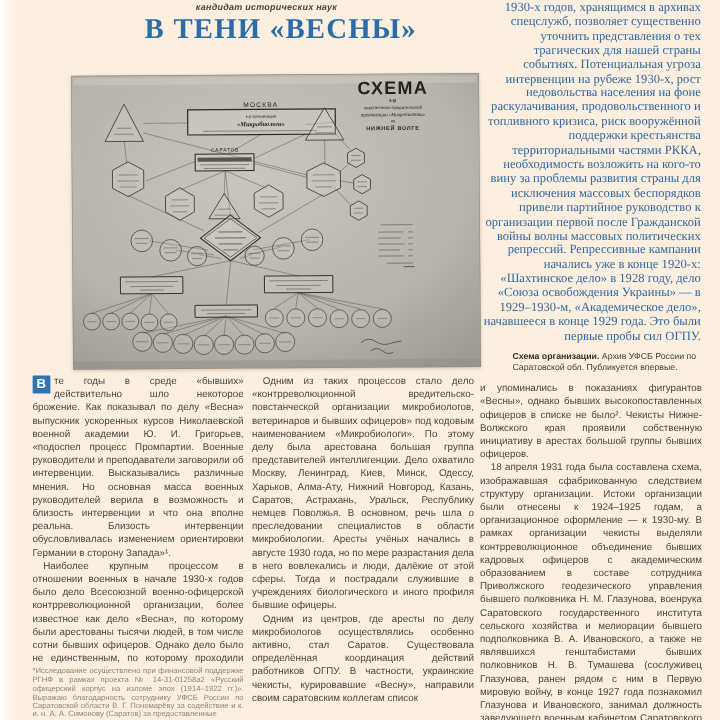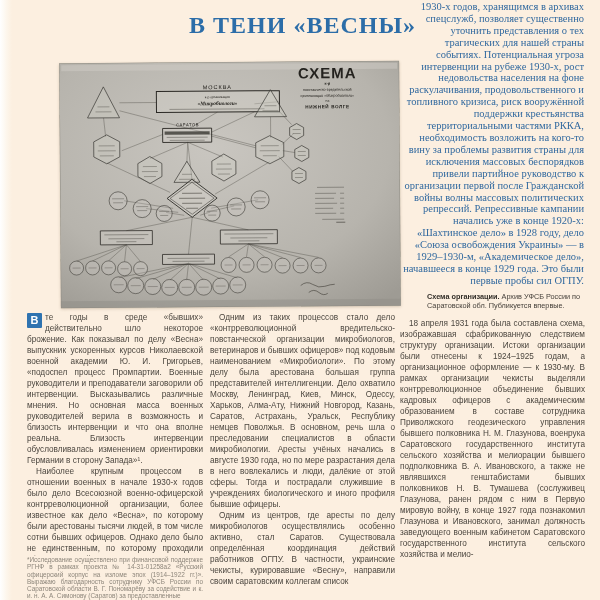--- a/index.html
+++ b/index.html
@@ -2,21 +2,21 @@
 <html><head>
 <meta charset="utf-8">
 <style>
   html,body{margin:0;padding:0;}
   .page{position:relative;width:600px;height:600px;background:#fcefe0;overflow:hidden;
         font-family:"Liberation Sans",sans-serif;}
   .edge-strip{position:absolute;left:0;top:0;width:12px;height:600px;
         background:linear-gradient(90deg,#ffffff 0%,#fdf6ec 55%,#fcefe0 100%);}
   .author-title{position:absolute;top:1px;left:27px;width:390px;text-align:center;
         font-style:italic;font-weight:700;font-size:7.5px;color:#4a453e;letter-spacing:.2px;}
-  .page-title{position:absolute;top:12px;left:26px;width:390px;text-align:right;
+  .page-title{position:absolute;top:12px;left:39px;width:390px;text-align:center;
         font-family:"Liberation Serif",serif;font-weight:700;font-size:24px;
         color:#2c6da8;letter-spacing:1px;}
   .subtitle{position:absolute;top:40px;left:7px;width:430px;text-align:center;
         font-style:italic;font-weight:700;font-size:11px;color:#4a453e;}
   .figure{position:absolute;left:60px;top:62px;width:340px;height:245px;
         transform:rotate(-0.4deg);box-shadow:0 1px 3px rgba(90,70,40,.25);}
   .intro{position:absolute;left:401px;top:1px;width:183px;
         font-family:"Liberation Serif",serif;font-size:10.5px;line-height:11.9px;
         color:#31699f;text-align:right;}
   .caption{position:absolute;left:415px;top:292px;width:186px;
@@ -36,20 +36,21 @@
         font-size:6.4px;line-height:7.3px;color:#8d867b;text-align:justify;}
   svg text{font-family:"Liberation Sans",sans-serif;fill:#24221e;}
   svg .serifish{font-family:"Liberation Serif",serif;}
 </style>
 </head>
 <body>
 
 <div class="page">
   <div class="edge-strip"></div>
 
+  <div class="author-title">кандидат исторических наук</div>
   <div class="page-title">В ТЕНИ «ВЕСНЫ»</div>
 
   <div class="figure">
     <svg width="340" height="245" viewBox="0 0 340 245">
       <defs>
         <radialGradient id="pg" cx="45%" cy="35%" r="80%">
           <stop offset="0" stop-color="#c9c6c0"></stop>
           <stop offset="0.65" stop-color="#b7b4ad"></stop>
           <stop offset="1" stop-color="#9e9b94"></stop>
         </radialGradient>
@@ -296,17 +297,18 @@
     <p><span class="dropcap">В</span><span>те годы в среде «бывших» действительно шло некоторое брожение. Как показывал по делу «Весна» выпускник ускоренных курсов Николаевской военной академии Ю. И. Григорьев, «подоспел процесс Промпартии. Военные руководители и преподаватели заговорили об интервенции. Высказывались различные мнения. Но основная масса военных руководителей верила в возможность и близость интервенции и что она вполне реальна. Близость интервенции обусловливалась изменением ориентировки Германии в сторону Запада»¹.</span></p>
     <p class="ind">Наиболее крупным процессом в отношении военных в начале 1930-х годов было дело Всесоюзной военно-офицерской контрреволюционной организации, более известное как дело «Весна», по которому были арестованы тысячи людей, в том числе сотни бывших офицеров. Однако дело было не единственным, по которому проходили офицеры старой</p>
   </div>
 
   <div class="bodycol" id="col2">
     <p class="ind">Одним из таких процессов стало дело «контрреволюционной вредительско-повстанческой организации микробиологов, ветеринаров и бывших офицеров» под кодовым наименованием «Микробиологи». По этому делу была арестована большая группа представителей интеллигенции. Дело охватило Москву, Ленинград, Киев, Минск, Одессу, Харьков, Алма-Ату, Нижний Новгород, Казань, Саратов, Астрахань, Уральск, Республику немцев Поволжья. В основном, речь шла о преследовании специалистов в области микробиологии. Аресты учёных начались в августе 1930 года, но по мере разрастания дела в него вовлекались и люди, далёкие от этой сферы. Тогда и пострадали служившие в учреждениях биологического и иного профиля бывшие офицеры.</p>
     <p class="ind">Одним из центров, где аресты по делу микробиологов осуществлялись особенно активно, стал Саратов. Существовала определённая координация действий работников ОГПУ. В частности, украинские чекисты, курировавшие «Весну», направили своим саратовским коллегам список</p>
   </div>
 
   <div class="bodycol" id="col3">
+    <p>и упоминались в показаниях фигурантов «Весны», однако бывших высокопоставленных офицеров в списке не было². Чекисты Нижне-Волжского края проявили собственную инициативу в арестах большой группы бывших офицеров.</p>
     <p class="ind">18 апреля 1931 года была составлена схема, изображавшая сфабрикованную следствием структуру организации. Истоки организации были отнесены к 1924–1925 годам, а организационное оформление — к 1930-му. В рамках организации чекисты выделяли контрреволюционное объединение бывших кадровых офицеров с академическим образованием в составе сотрудника Приволжского геодезического управления бывшего полковника Н. М. Глазунова, военрука Саратовского государственного института сельского хозяйства и мелиорации бывшего подполковника В. А. Ивановского, а также не являвшихся генштабистами бывших полковников Н. В. Тумашева (сослуживец Глазунова, ранен рядом с ним в Первую мировую войну, в конце 1927 года познакомил Глазунова и Ивановского, занимал должность заведующего военным кабинетом Саратовского государственного института сельского хозяйства и мелио-</p>
   </div>
 
   <div class="footnote">*Исследование осуществлено при финансовой поддержке РГНФ в рамках проекта № 14-31-01258а2 «Русский офицерский корпус на изломе эпох (1914–1922 гг.)». Выражаю благодарность сотруднику УФСБ России по Саратовской области В. Г. Пономарёву за содействие и к. и. н. А. А. Симонову (Саратов) за предоставленные</div>
 </div>
 
 </body></html>

